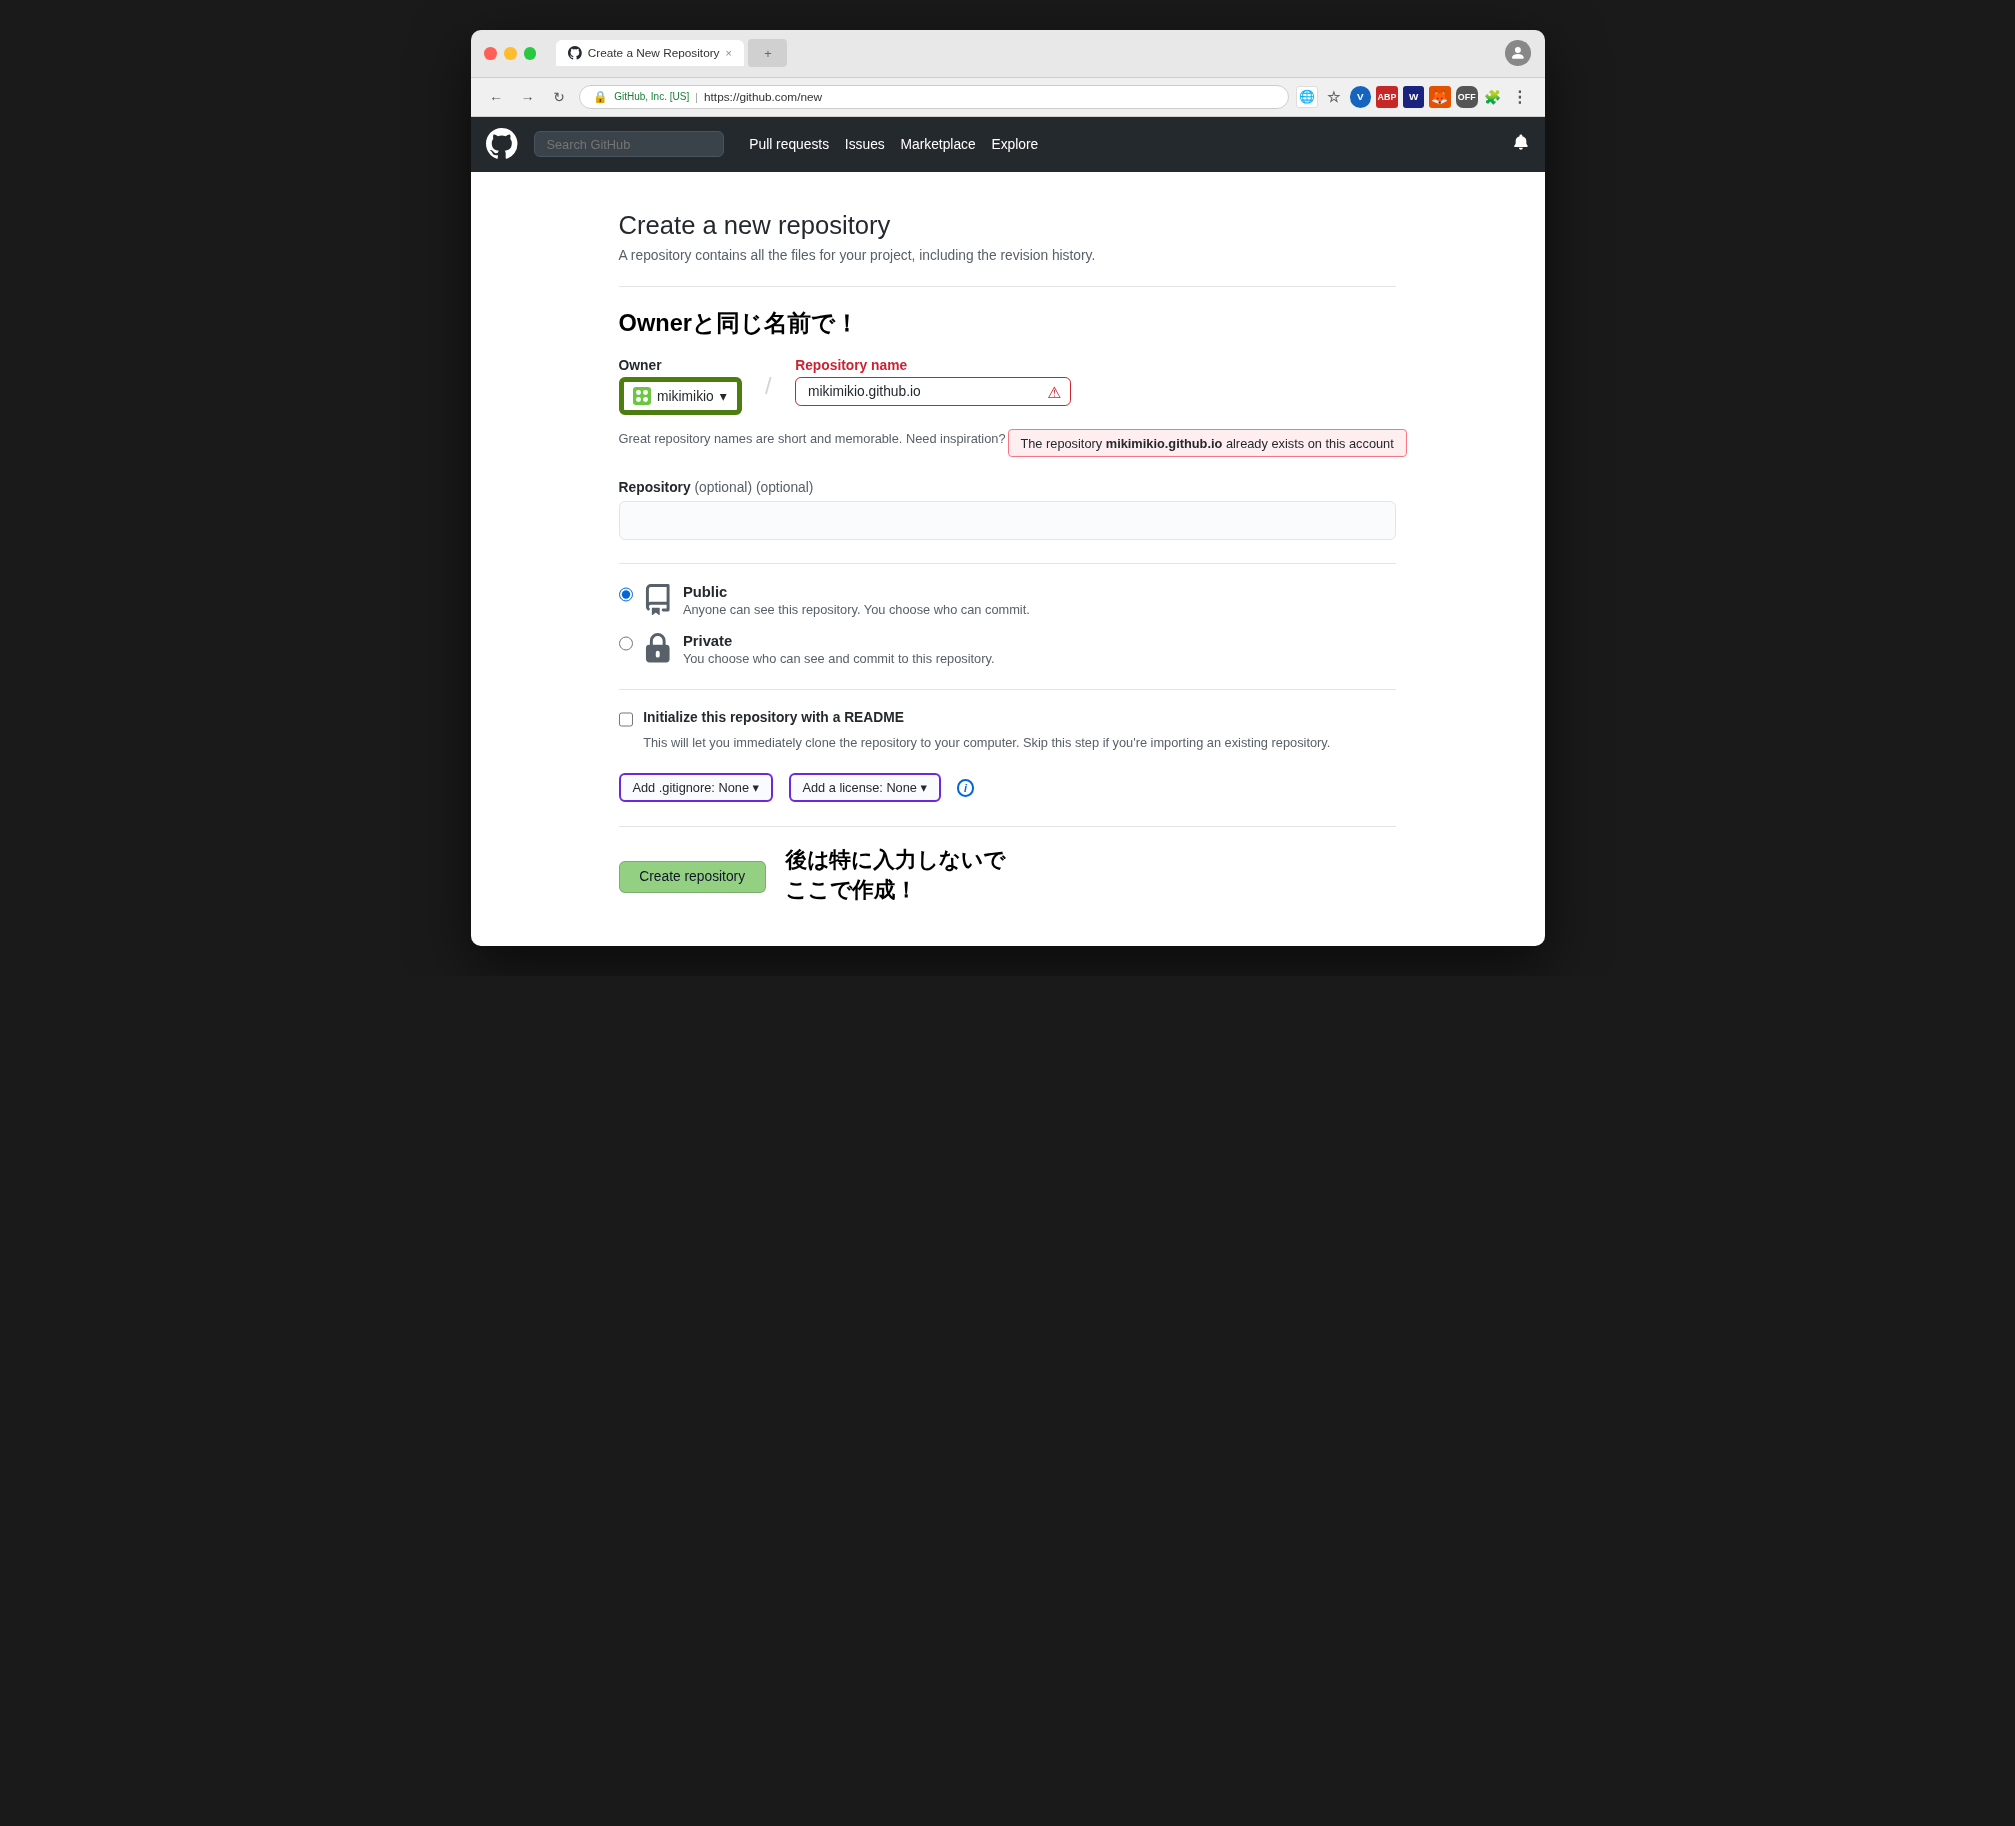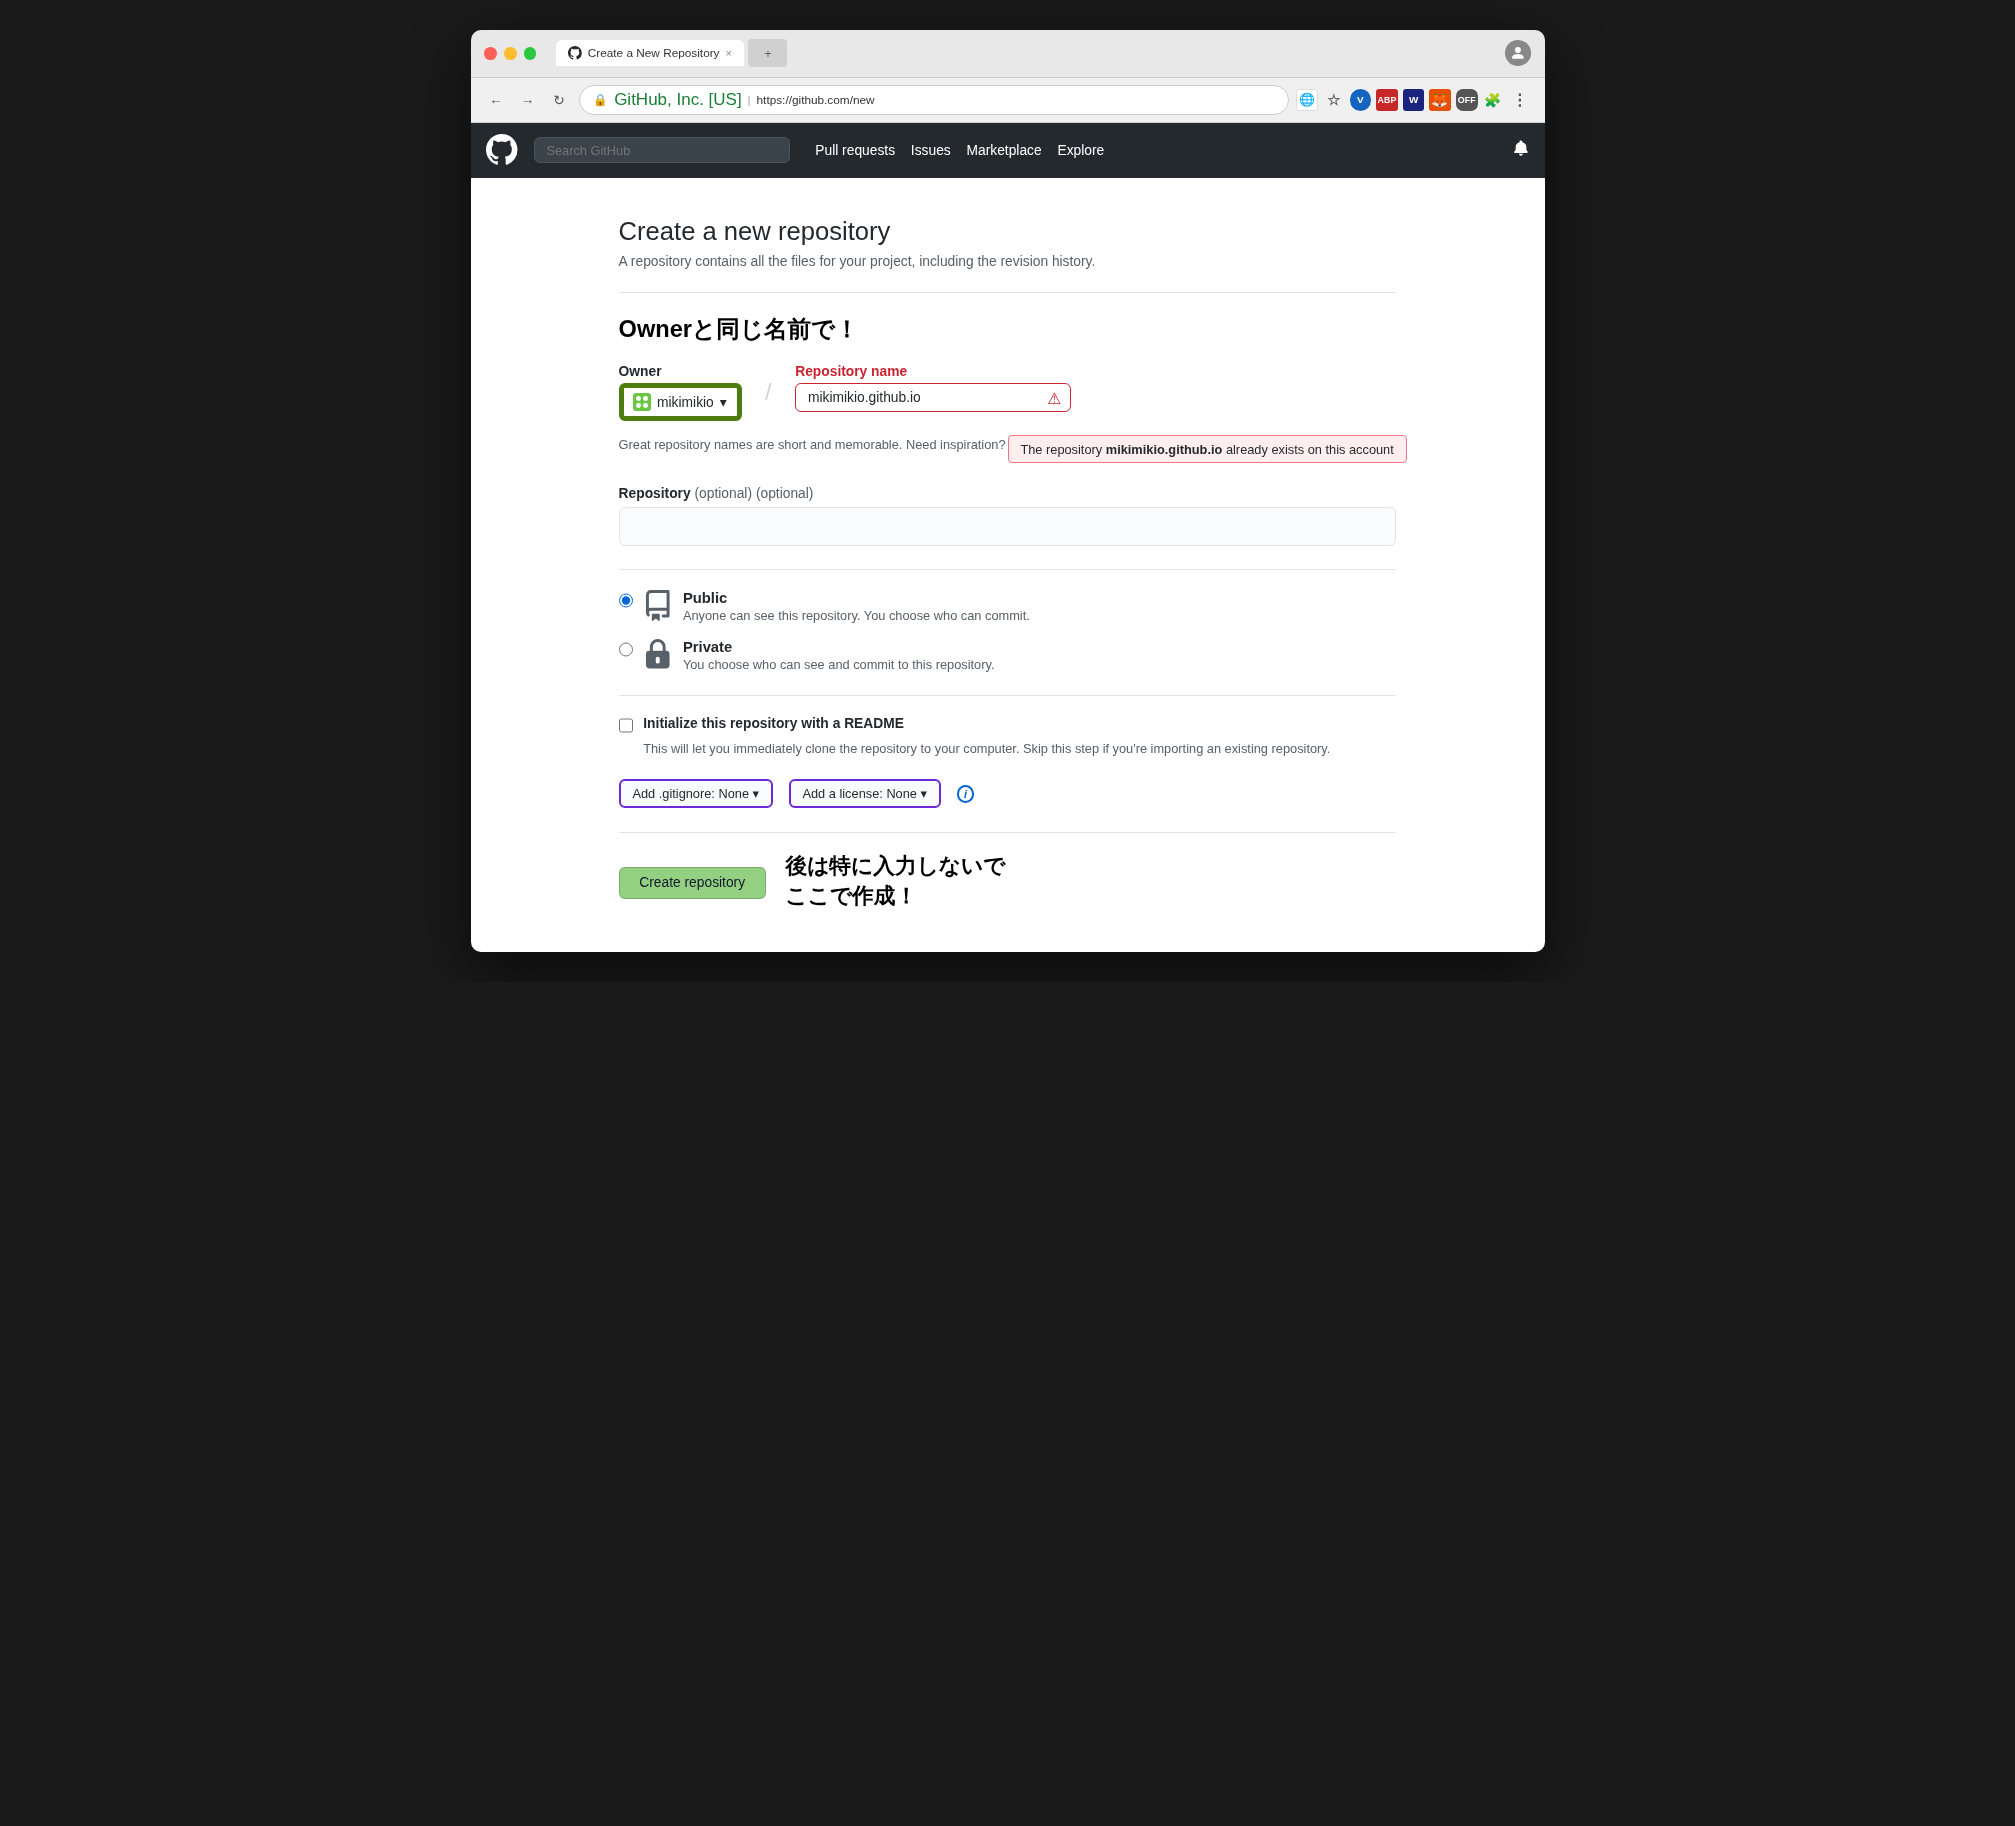--- a/index.html
+++ b/index.html
@@ -127,21 +127,21 @@
       padding: 3.9px 13.8px;
       display: flex;
       align-items: center;
       gap: 5.9px;
       font-size: 11.8px;
       color: #333;
     }
 
     .address-secure {
       color: #1a7f37;
-      font-size: 17px;
+      font-size: 10px;
       font-weight: 500;
     }
 
     .address-separator {
       color: #aaa;
     }
 
     .address-url {
       color: #333;
     }
@@ -191,21 +191,21 @@
       fill: white;
     }
 
     .github-search {
       background: #3a424a;
       border: 1px solid #4a545e;
       border-radius: 5.9px;
       padding: 4.9px 11.8px;
       color: #c9d1d9;
       font-size: 12.8px;
-      width: 256px;
+      width: 190px;
     }
 
     .github-nav {
       display: flex;
       align-items: center;
       gap: 15.8px;
       margin-left: 9.9px;
     }
 
     .github-nav a {

